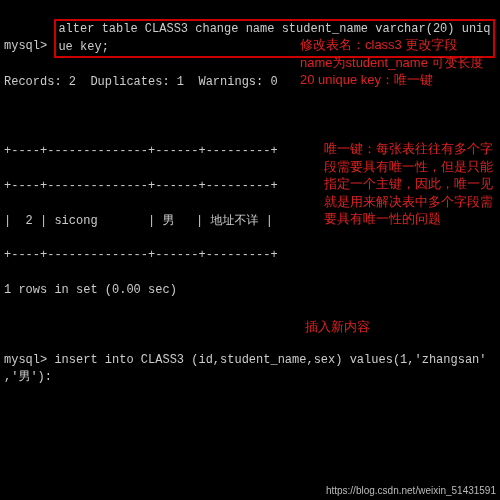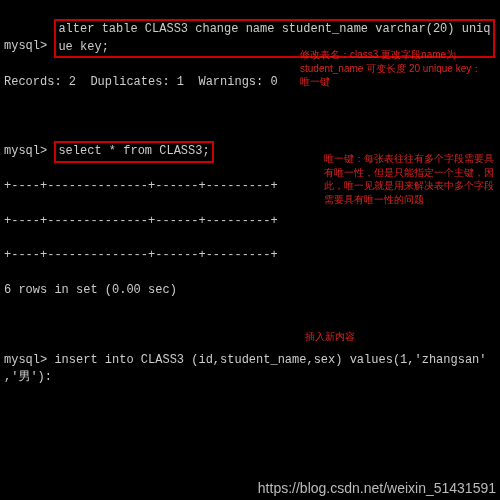--- a/index.html
+++ b/index.html
@@ -22,49 +22,48 @@
   .boxed {
     border: 2px solid #c00;
     display: inline-block;
     padding: 0 2px;
     margin: -2px 0;
   }
   .note {
     position: absolute;
     color: #d22;
     font-family: "Microsoft YaHei", sans-serif;
-    font-size: 10px;
+    font-size: 13px;
     line-height: 1.35;
     max-width: 185px;
     white-space: normal;
-    margin-top: 12px;
   }
   .footer {
     position: absolute;
     bottom: 2px;
     right: 4px;
     color: #bbb;
-    font-size: 14px;
+    font-size: 10px;
     font-family: sans-serif;
   }
   .row { display: block; }
 </style>
 </head>
 <body>
 
 <div class="term">
 <span class="row"><span>mysql&gt;</span> <span class="boxed"><span>alter table CLASS3 change name student_name varchar(20) uniq
 ue key;</span></span></span>
 <span class="row">Records: 2  Duplicates: 1  Warnings: 0</span>
 <span class="row"> </span>
-<span class="row"><span>mysql&gt;</span> <span class="boxed"><span>select * from CLASS3;</span></span></span>
 <span class="row">+----+--------------+------+---------+</span>
 <span class="row">+----+--------------+------+---------+</span>
+<span class="row">|  2 | sicong       | 男   | 地址不详 |</span>
 <span class="row">+----+--------------+------+---------+</span>
-<span class="row">6 rows in set (0.00 sec)</span>
+<span class="row">1 rows in set (0.00 sec)</span>
 <span class="row"> </span>
 <span class="row"><span>mysql&gt;</span> <span>insert into CLASS3 (id,student_name,sex) values(1,'zhangsan'
 ,'男'):</span></span>
 
 
 
 
 
 
 

